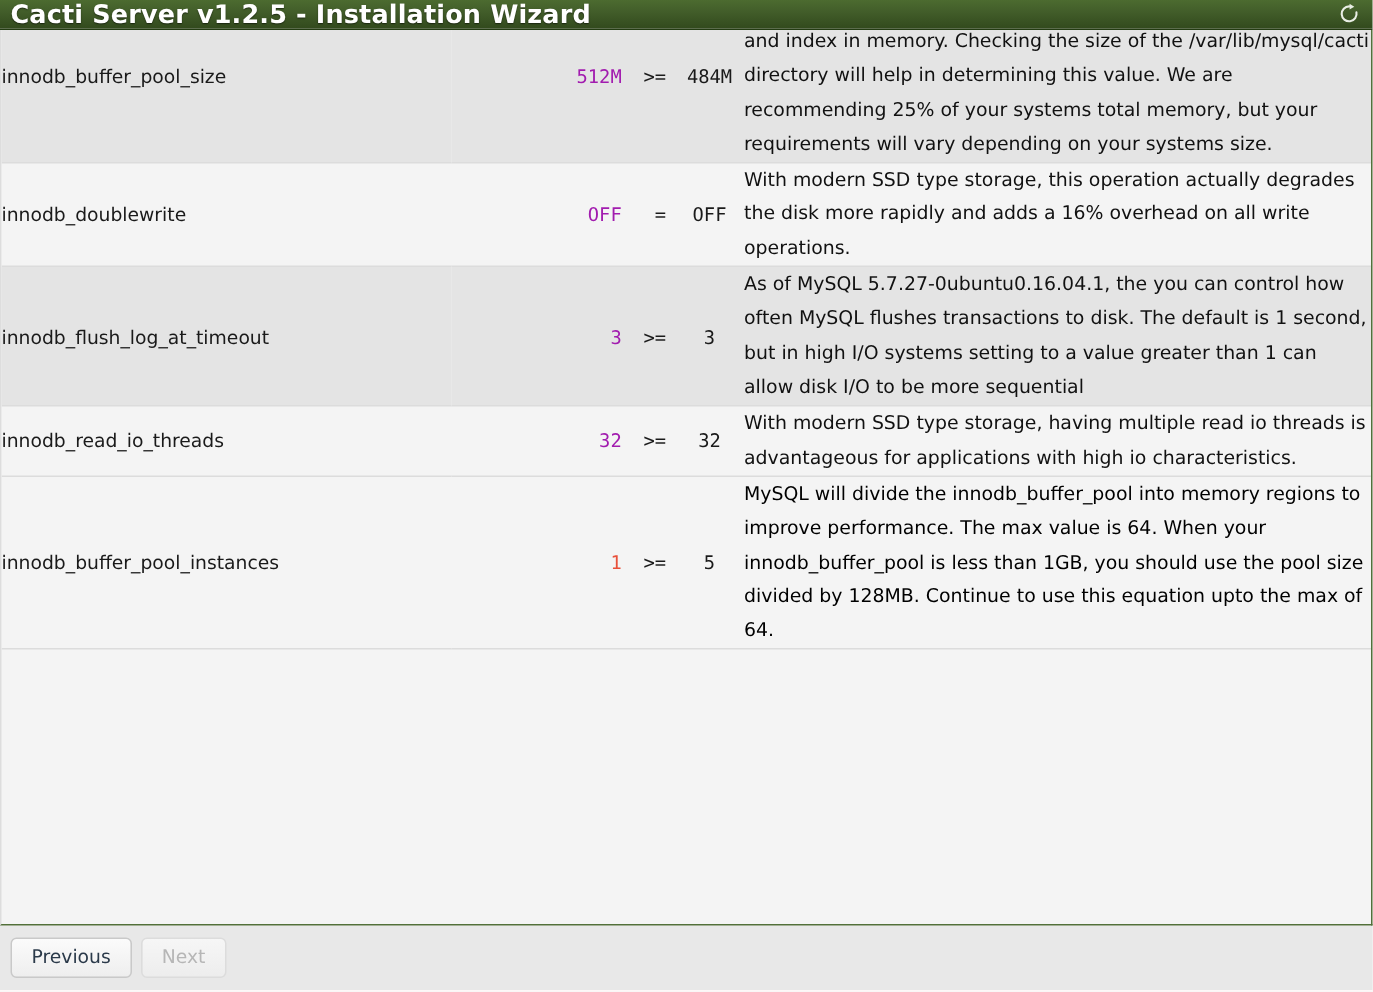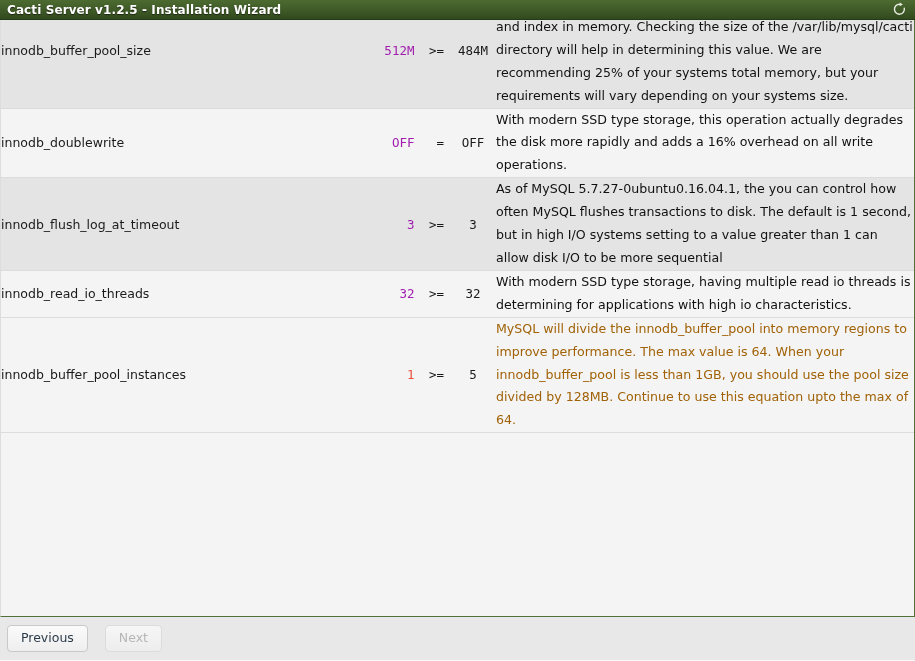--- a/index.html
+++ b/index.html
@@ -34,21 +34,21 @@
     box-sizing: border-box;
     display: flex;
     align-items: center;
     justify-content: space-between;
     padding: 0 8px 0 7px;
     overflow: hidden;
   }
   #title-text {
     color: #ffffff;
     font-weight: bold;
-    font-size: 12px;
+    font-size: 17px;
     letter-spacing: 0.1px;
     text-shadow: 0 1px 1px rgba(0,0,0,0.55);
     white-space: nowrap;
   }
   #refresh-icon {
     width: 15px;
     height: 15px;
     display: block;
     flex: 0 0 auto;
   }
@@ -103,31 +103,31 @@
   td.cell-value .val-op { display: inline-block; min-width: 22px; text-align: right; }
   td.cell-value .val-expected { display: inline-block; min-width: 46px; text-align: center; padding-left: 6px; }
 
   td.cell-desc {
     padding: 9px 22px 9px 12px;
     vertical-align: middle;
     line-height: 1.82;
     font-size: 12.6px;
     color: #111111;
   }
-  td.cell-desc.desc-warn { color: #a16207; }
+  td.cell-desc.desc-warn { color: #000000; }
 
   
   #wizard-footer {
     height: 43px;
     background: #e8e8e8;
     box-sizing: border-box;
     display: flex;
     align-items: center;
     padding: 0 0 0 7px;
-    gap: 17px;
+    gap: 6px;
   }
   .nav-button {
     font-family: "DejaVu Sans", "Liberation Sans", sans-serif;
     font-size: 12.5px;
     padding: 5px 13px 6px 13px;
     border-radius: 4px;
     border: 1px solid #c9c9c9;
     background: linear-gradient(to bottom, #fbfbfb 0%, #eeeeee 100%);
     color: #2b3a4a;
     line-height: 1.1;
@@ -169,21 +169,21 @@
             <td class="cell-desc">With modern SSD type storage, this operation actually degrades the disk more rapidly and adds a 16% overhead on all write operations.</td>
           </tr>
           <tr class="row-odd">
             <td class="cell-name">innodb_flush_log_at_timeout</td>
             <td class="cell-value"><span class="val-current">3</span> <span class="val-op">&gt;=</span><span class="val-expected">3</span></td>
             <td class="cell-desc">As of MySQL 5.7.27-0ubuntu0.16.04.1, the you can control how often MySQL flushes transactions to disk. The default is 1 second, but in high I/O systems setting to a value greater than 1 can allow disk I/O to be more sequential</td>
           </tr>
           <tr class="row-even">
             <td class="cell-name">innodb_read_io_threads</td>
             <td class="cell-value"><span class="val-current">32</span> <span class="val-op">&gt;=</span><span class="val-expected">32</span></td>
-            <td class="cell-desc">With modern SSD type storage, having multiple read io threads is determining for applications with high io characteristics.</td>
+            <td class="cell-desc">With modern SSD type storage, having multiple read io threads is advantageous for applications with high io characteristics.</td>
           </tr>
           <tr class="row-even">
             <td class="cell-name">innodb_buffer_pool_instances</td>
             <td class="cell-value"><span class="val-current bad">1</span> <span class="val-op">&gt;=</span><span class="val-expected">5</span></td>
             <td class="cell-desc desc-warn">MySQL will divide the innodb_buffer_pool into memory regions to improve performance. The max value is 64. When your innodb_buffer_pool is less than 1GB, you should use the pool size divided by 128MB. Continue to use this equation upto the max of 64.</td>
           </tr>
         </tbody>
     </table>
   </div>
 

